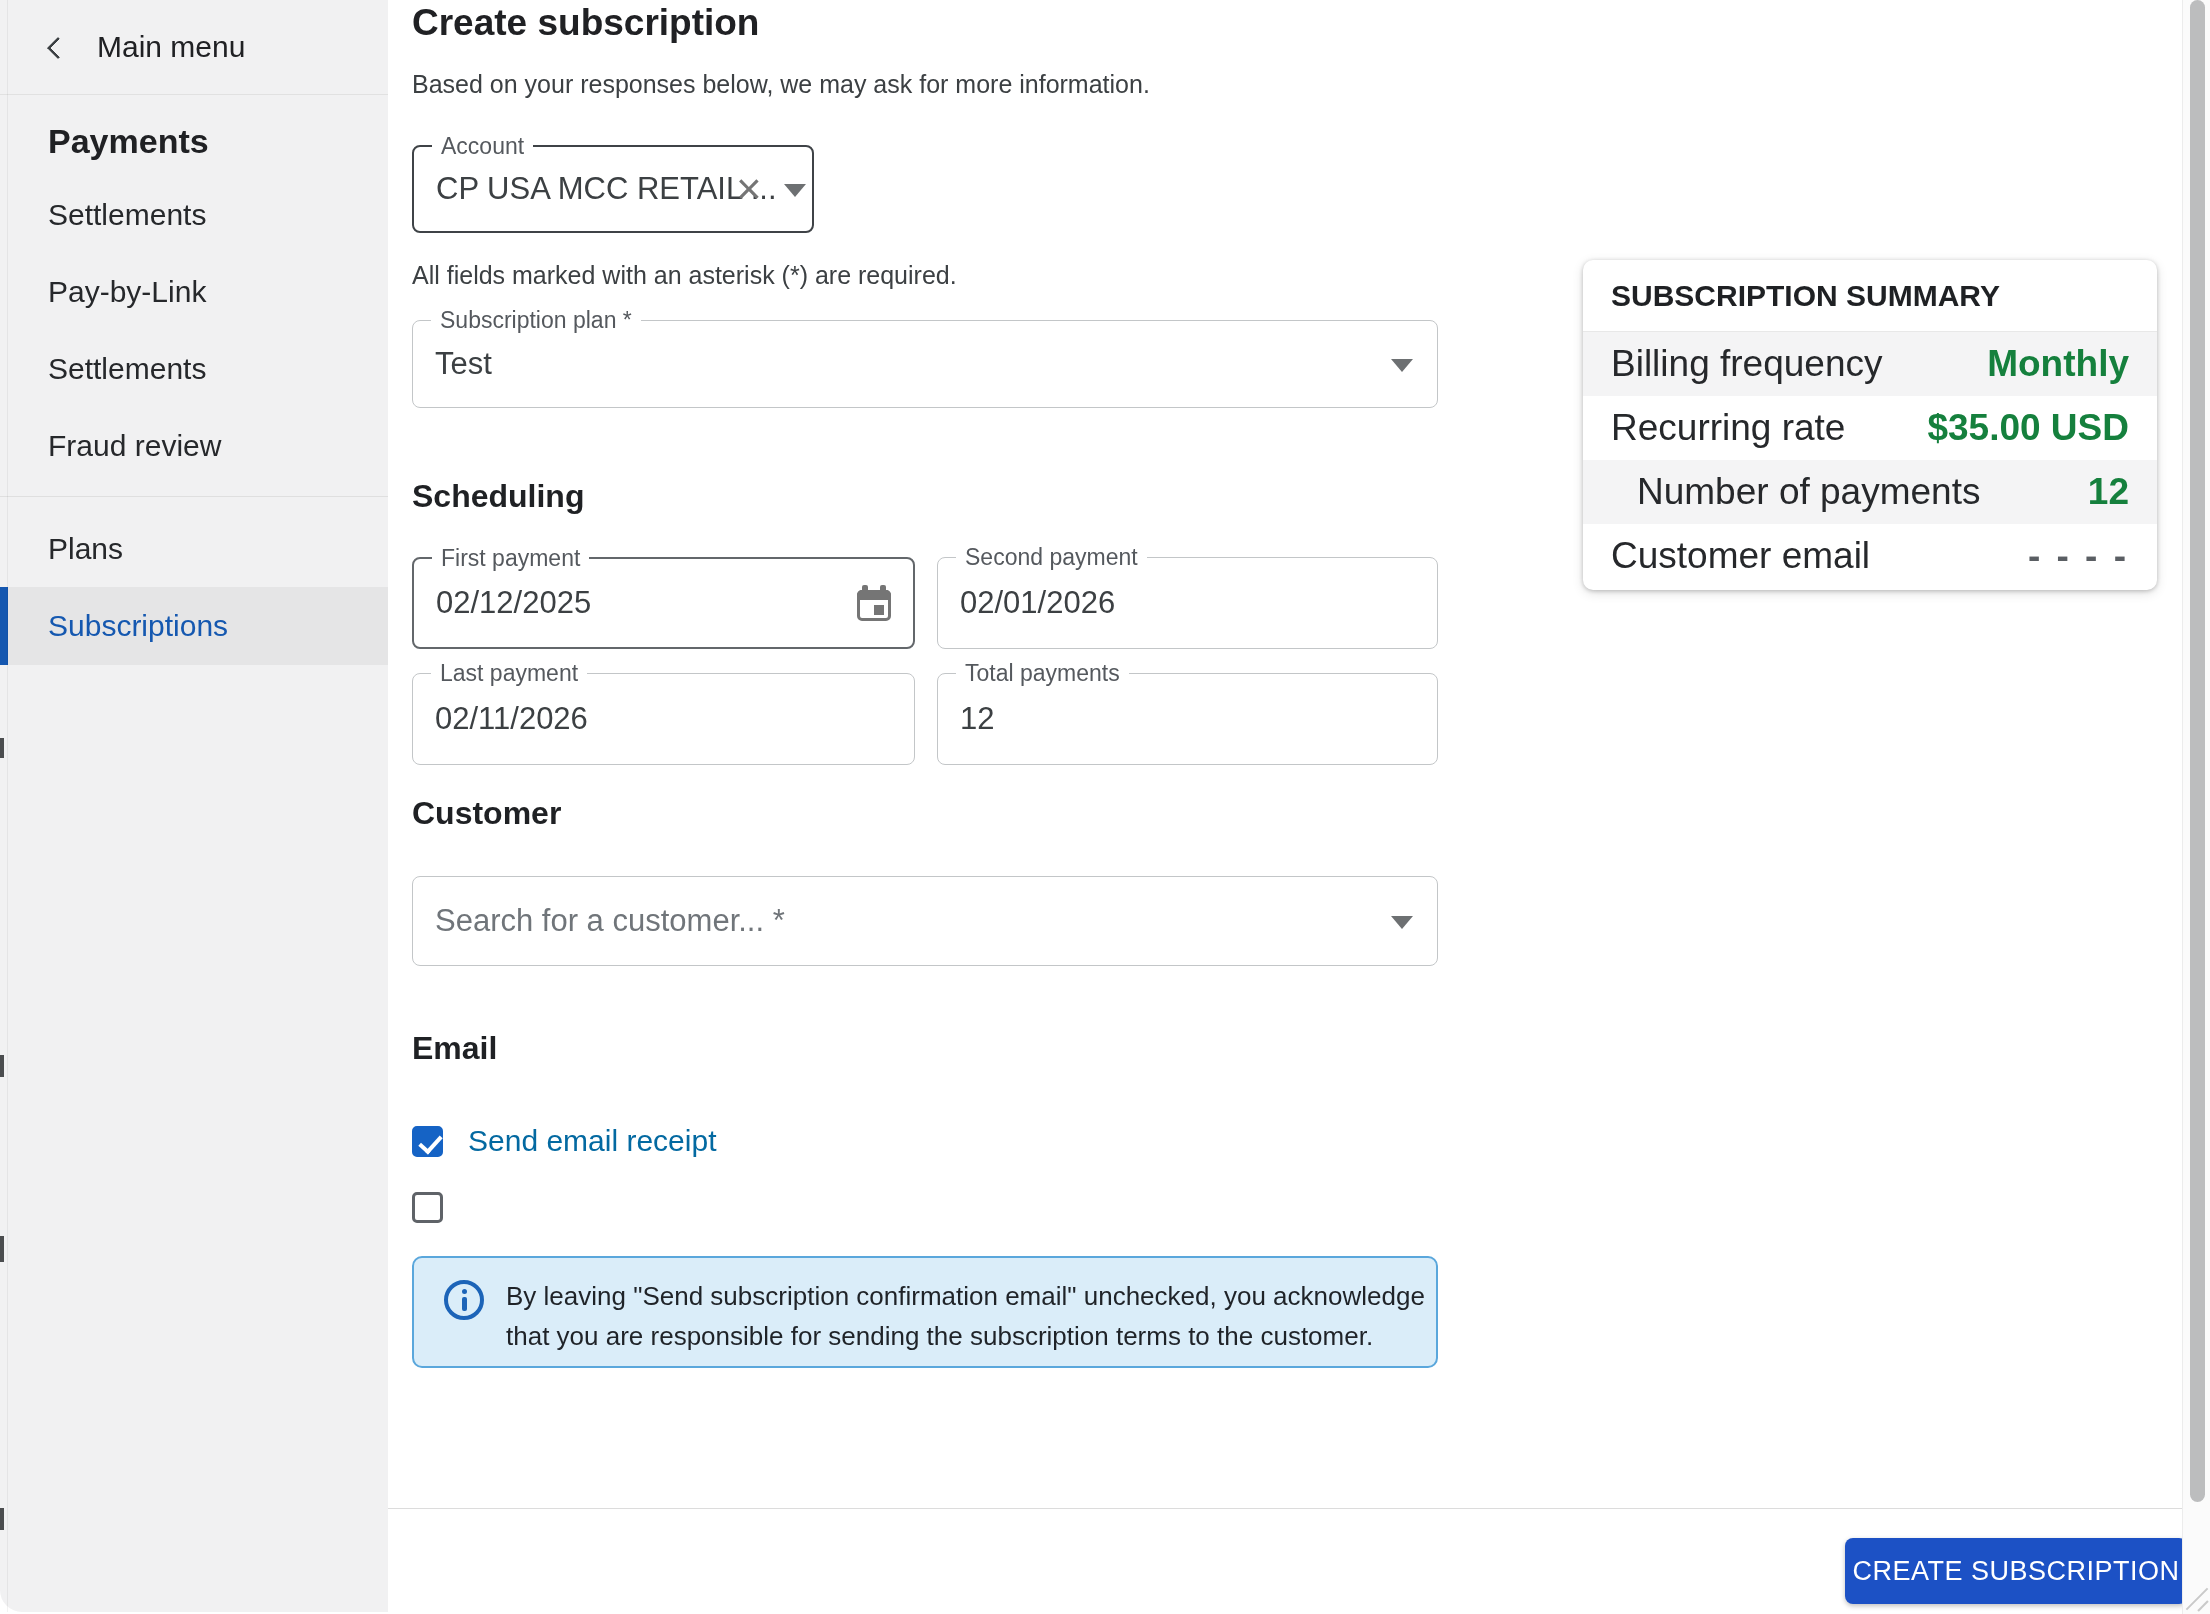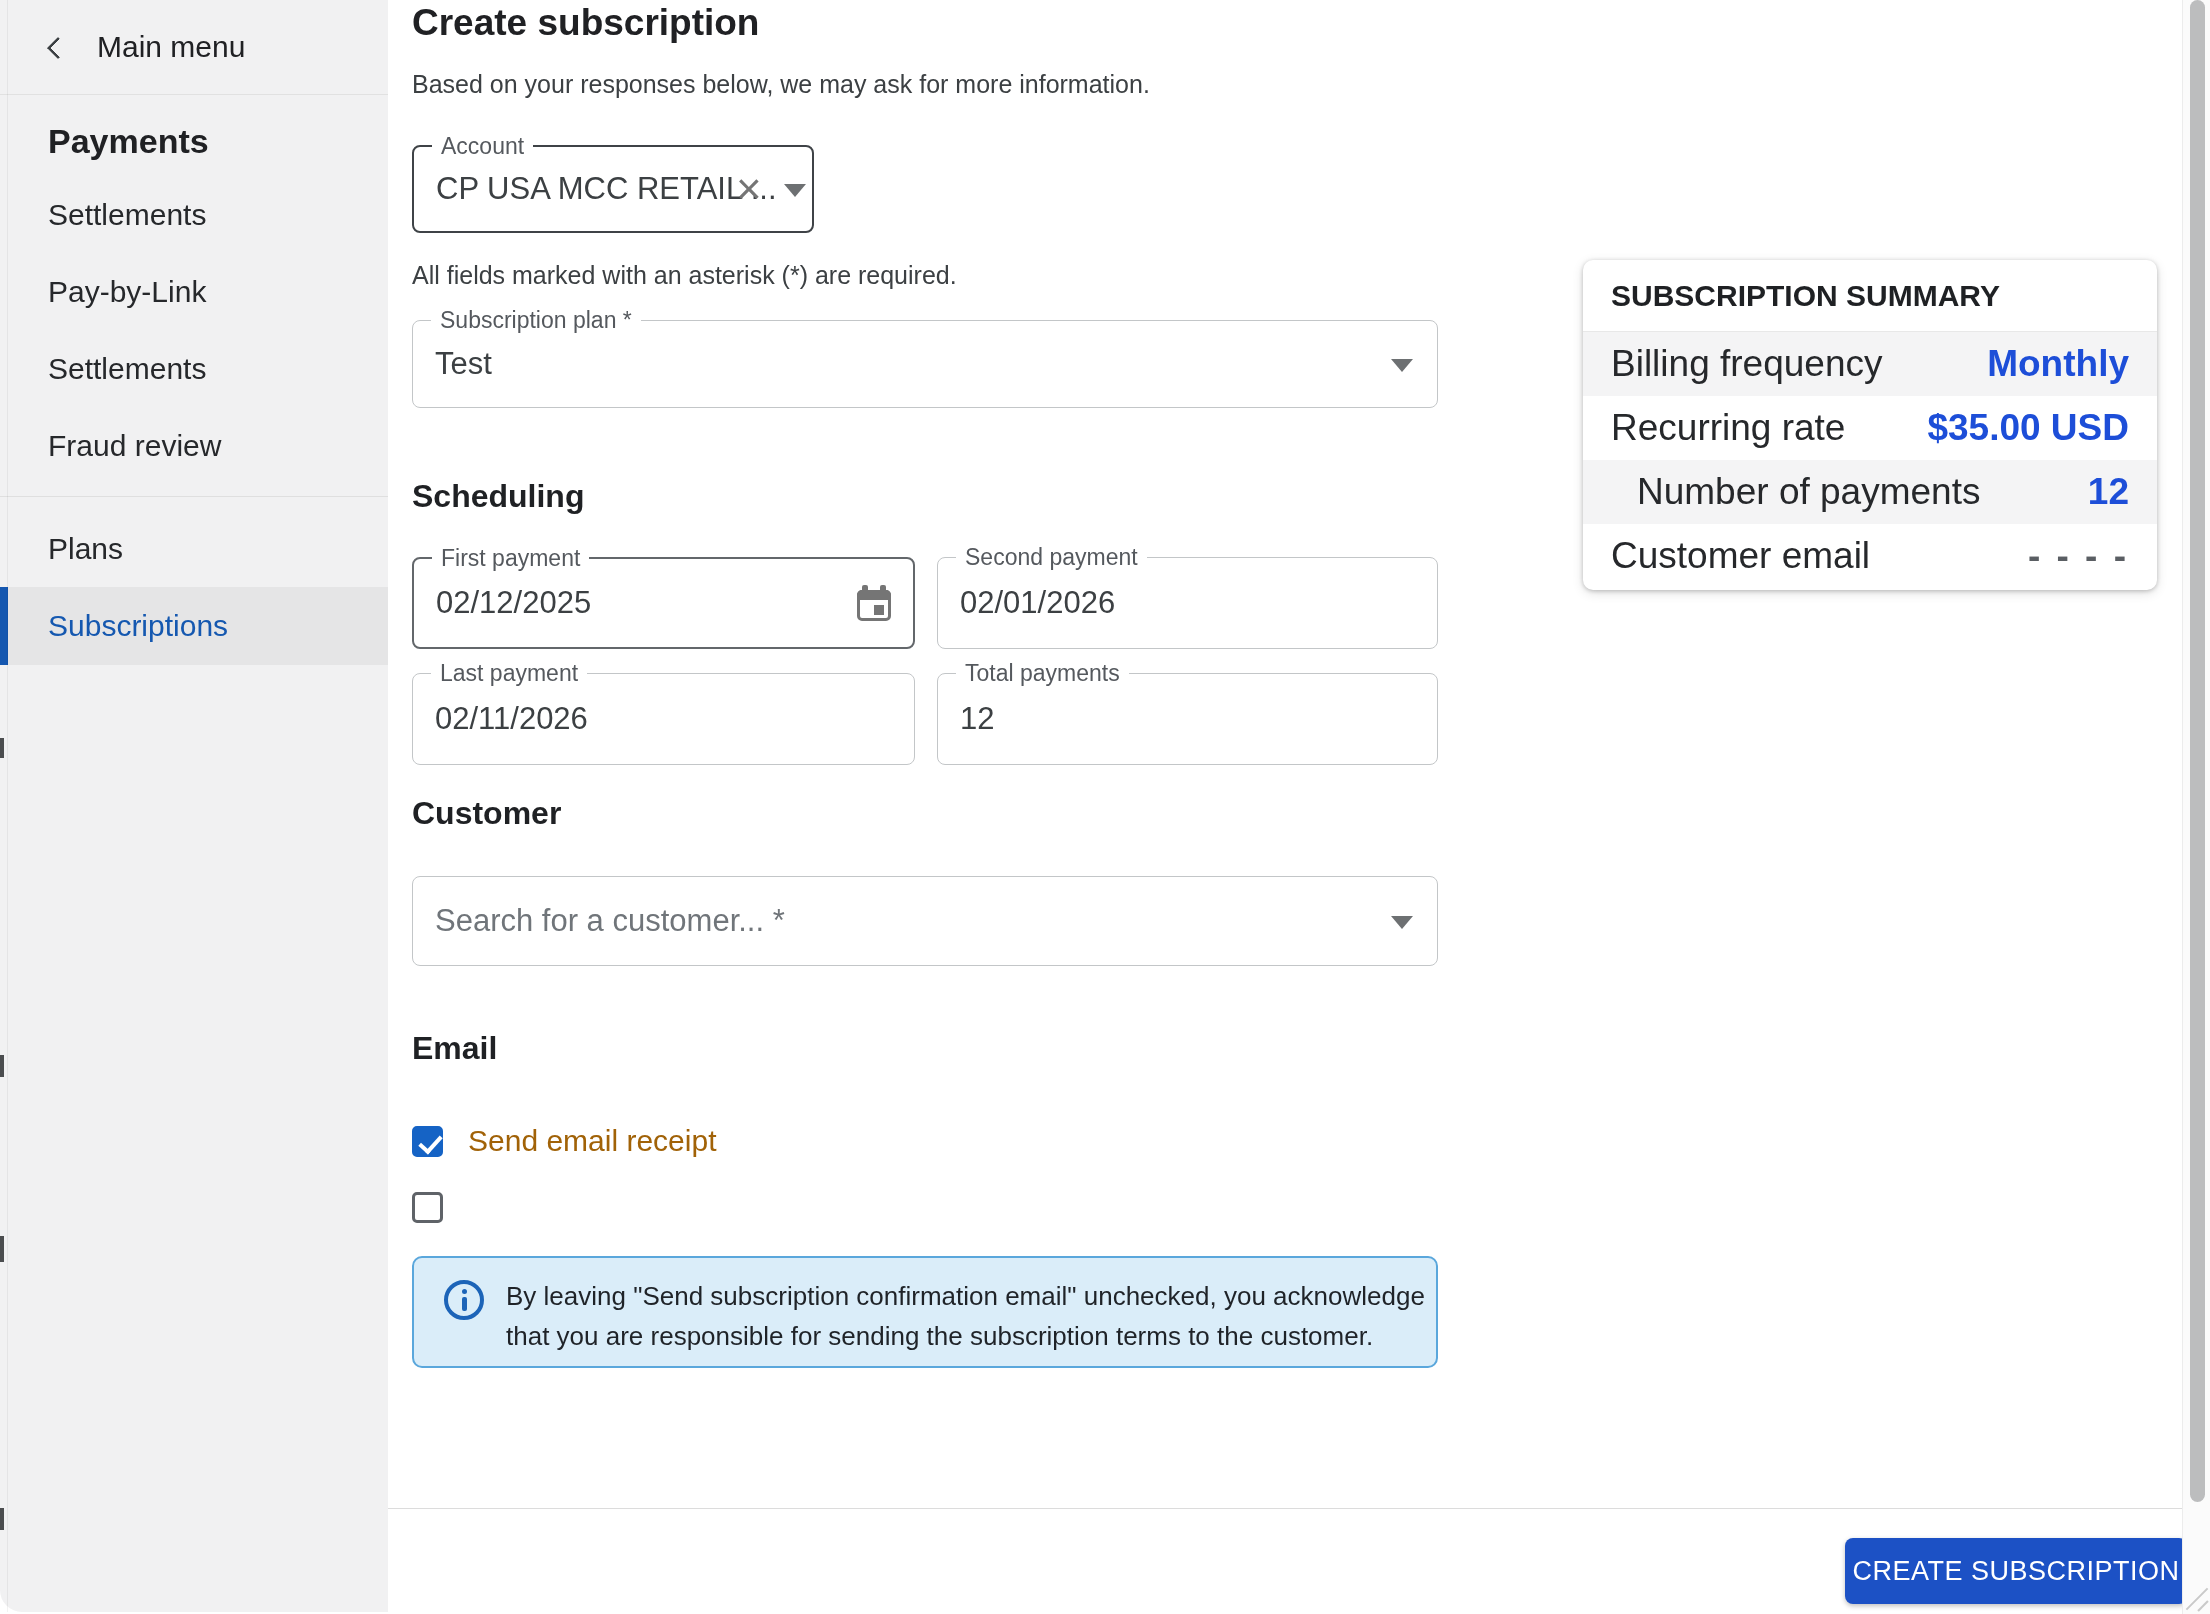--- a/index.html
+++ b/index.html
@@ -61,21 +61,21 @@
   .cal-ear.left { left:5px; } .cal-ear.right { right:5px; }
   .cal-square { position:absolute; right:7px; bottom:6px; width:10px; height:10px; background:#757575; }
 
   
   .checkbox-row { position:absolute; left:24px; display:flex; align-items:center; }
   .checkbox { width:31px; height:31px; border:3px solid #5f6368; border-radius:5px;
               background:#fff; position:relative; flex:0 0 auto; cursor:pointer; }
   .checkbox.checked { background:#1563c5; border-color:#1563c5; }
   .checkbox.checked::after { content:""; position:absolute; left:9px; top:2px; width:9px; height:18px;
               border-right:4px solid #fff; border-bottom:4px solid #fff; transform:rotate(42deg); }
-  .checkbox-label { margin-left:25px; font-size:30px; color:#a16207; }
+  .checkbox-label { margin-left:25px; font-size:30px; color:#0369a1; }
 
   
   .alert { position:absolute; left:24px; top:1256px; width:1026px; height:112px;
            background:#daedf9; border:2px solid #5aa7dc; border-radius:10px; }
   .info-icon { position:absolute; left:30px; top:22px; width:40px; height:40px;
                border:4px solid #1c64b8; border-radius:50%; }
   .info-icon::before { content:""; position:absolute; left:14px; top:5px; width:5px; height:5px;
                border-radius:50%; background:#1c64b8; }
   .info-icon::after { content:""; position:absolute; left:14px; top:13px; width:5px; height:14px;
                border-radius:2px; background:#1c64b8; }
@@ -94,21 +94,21 @@
   .summary-card { position:absolute; left:1583px; top:260px; width:574px; height:330px;
                   background:#fff; border-radius:10px;
                   box-shadow:0 1px 4px rgba(0,0,0,0.22), 0 3px 12px rgba(0,0,0,0.12); overflow:hidden; }
   .summary-header { height:72px; display:flex; align-items:center; padding:0 28px;
                     font-size:30px; font-weight:bold; color:#1f2124; border-bottom:1px solid #e8e8e8; }
   .summary-row { height:64px; display:flex; align-items:center; justify-content:space-between;
                  padding:0 28px; font-size:37px; }
   .summary-row.striped { background:#f4f4f5; }
   .summary-row .lbl { color:#26282b; }
   .summary-row.indented .lbl { padding-left:26px; }
-  .summary-row .val { font-weight:bold; color:#1d4ed8; white-space:nowrap; }
+  .summary-row .val { font-weight:bold; color:#15803d; white-space:nowrap; }
   .summary-row .val.dashes { color:#5a5e63; letter-spacing:3px; }
 
   
   .scrollbar-track { position:absolute; right:0; top:0; width:28px; height:1614px;
                      background:#fbfbfb; border-left:1px solid #ececec; }
   .scrollbar-thumb { position:absolute; left:2190px; top:0; width:15px; height:1502px;
                      background:#bcbdbe; border-radius:8px; cursor:pointer; }
 
   
   .resize-grip { position:absolute; right:2px; bottom:2px; width:28px; height:28px; }

